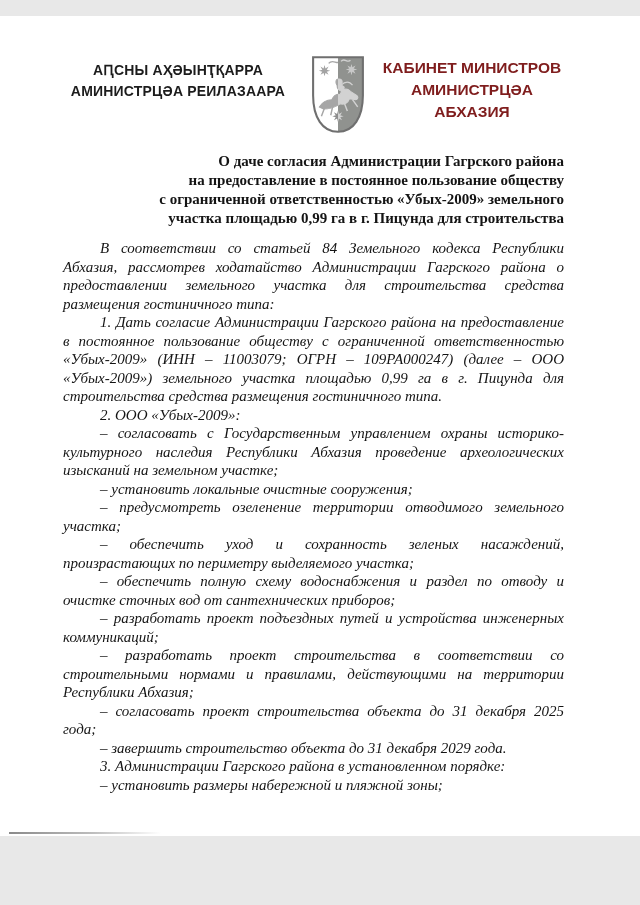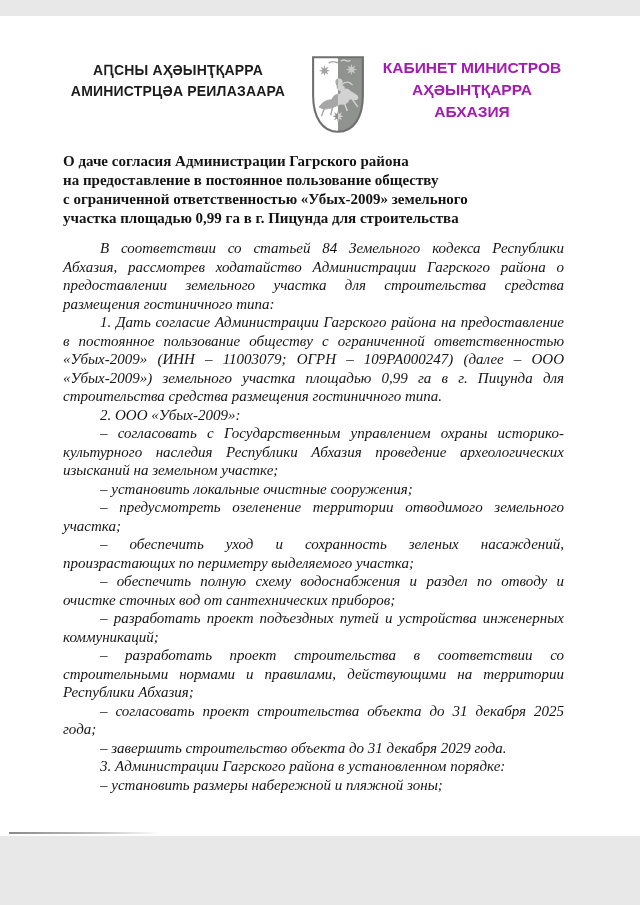--- a/index.html
+++ b/index.html
@@ -25,34 +25,34 @@
   .org-left {
     width:242px; text-align:center;
     font-size:14px; font-weight:700; line-height:21px;
     letter-spacing:0.2px; padding-top:6px;
     color:#1c1c1c;
   }
   .org-right {
     width:192px; text-align:center;
     font-size:15.5px; font-weight:700; line-height:22px;
     padding-top:3px;
-    color:#a21caf;
+    color:#7f1d1d;
   }
   .emblem { width:56px; height:81px; flex:0 0 auto; }
   
   .doc-title {
     margin:33px 0 0 0;
     text-align:center;
     font-size:17.5px; font-weight:700;
     letter-spacing:0.8px;
     line-height:20px;
   }
   .subject {
     margin-top:17px;
-    text-align:left;
+    text-align:right;
     font-weight:700;
     font-size:15px; line-height:19px;
   }
   
   .body-text { margin-top:11px; }
   .body-text p {
     margin:0;
     font-size:15px;
     line-height:18.5px;
     text-align:justify;
@@ -117,21 +117,21 @@
             <use href="#rider" fill="#d2d2d2" stroke="#d2d2d2"></use>
             <path d="M30,7 C33,3 36,9 39,6" stroke="#d2d2d2" fill="none" stroke-width="1.3"></path>
           </g>
         </g>
         <path d="M3,3 H51 V40 C51,61 42,75 27,75 C12,75 3,61 3,40 Z" fill="none" stroke="#6f6f6f" stroke-width="2"></path>
       </svg>
     </div>
 
     <div class="org-right">
       <div>КАБИНЕТ МИНИСТРОВ</div>
-      <div>АҲӘЫНҬҚАРРА АБХАЗИЯ</div>
+      <div>АМИНИСТРЦӘА АБХАЗИЯ</div>
     </div>
   </header>
 
 
   <div class="subject">
 
       <div class="subject-line">О даче согласия Администрации Гагрского района</div>
 
       <div class="subject-line">на предоставление в постоянное пользование обществу</div>
 

